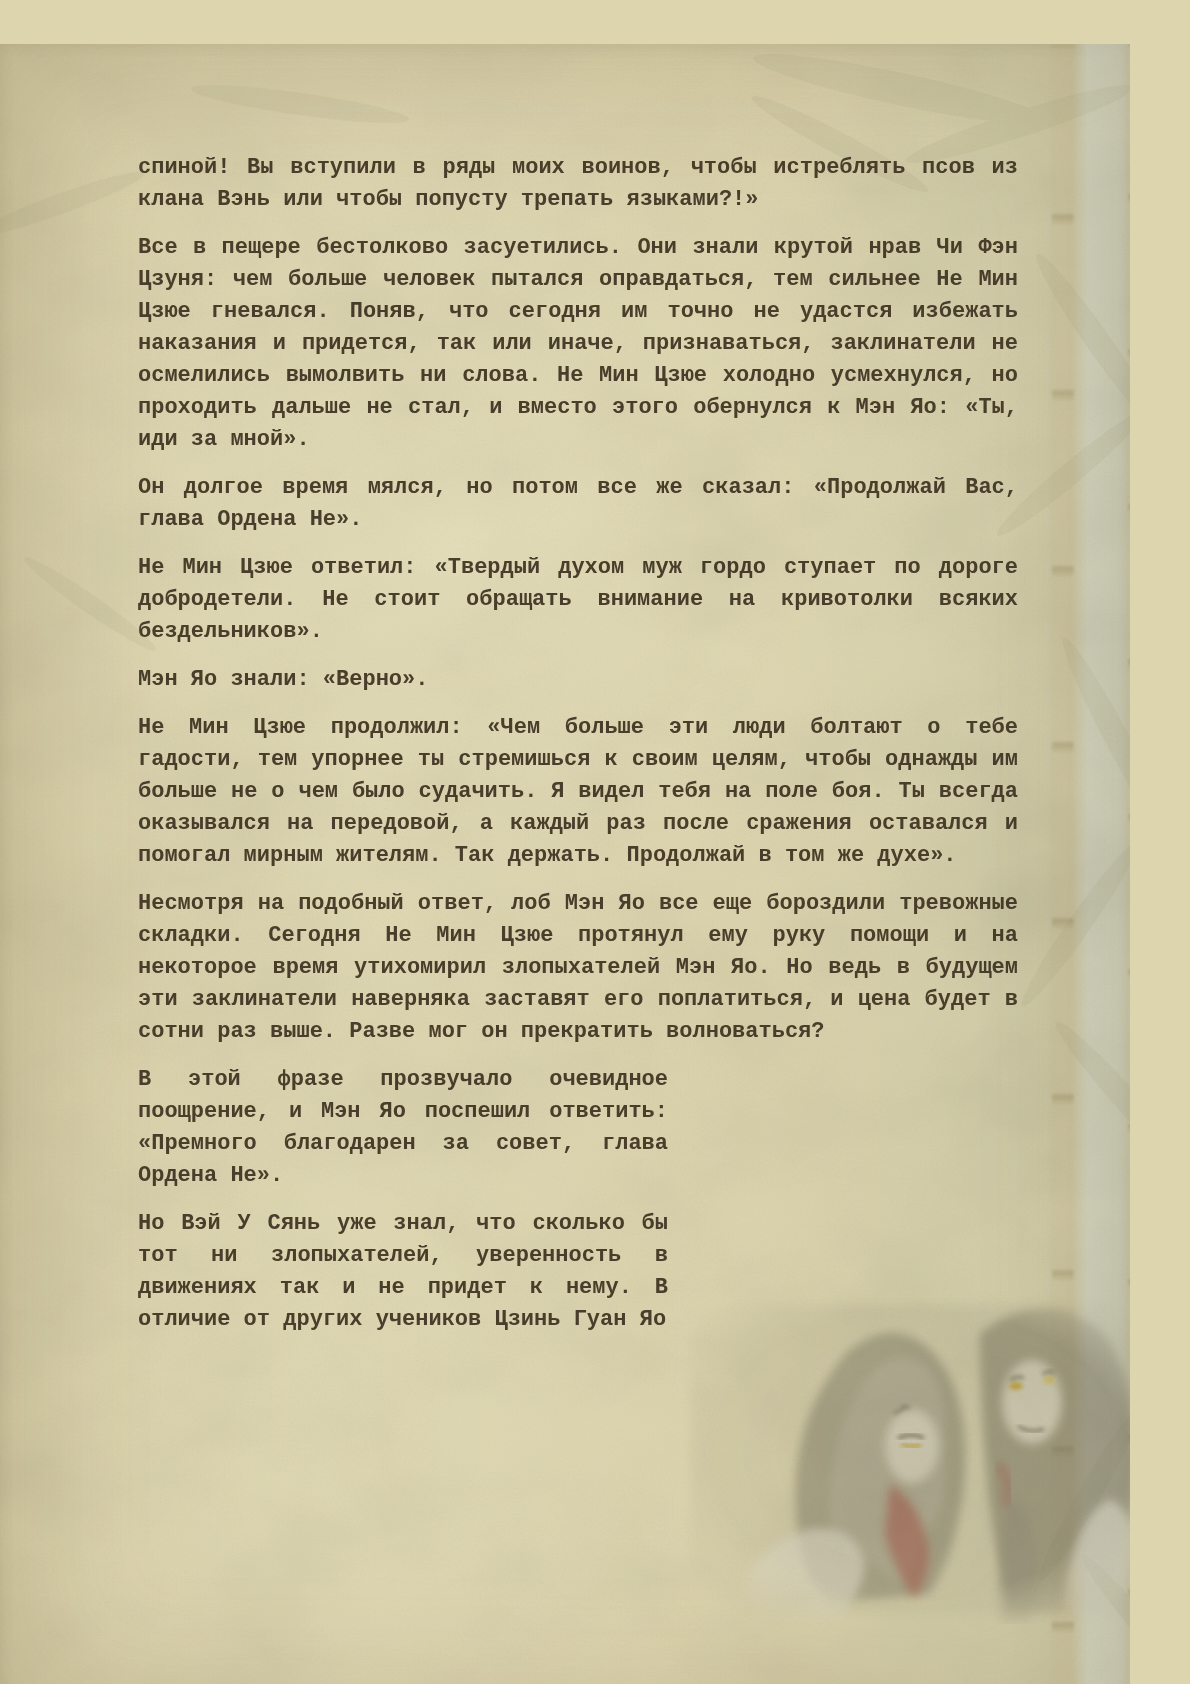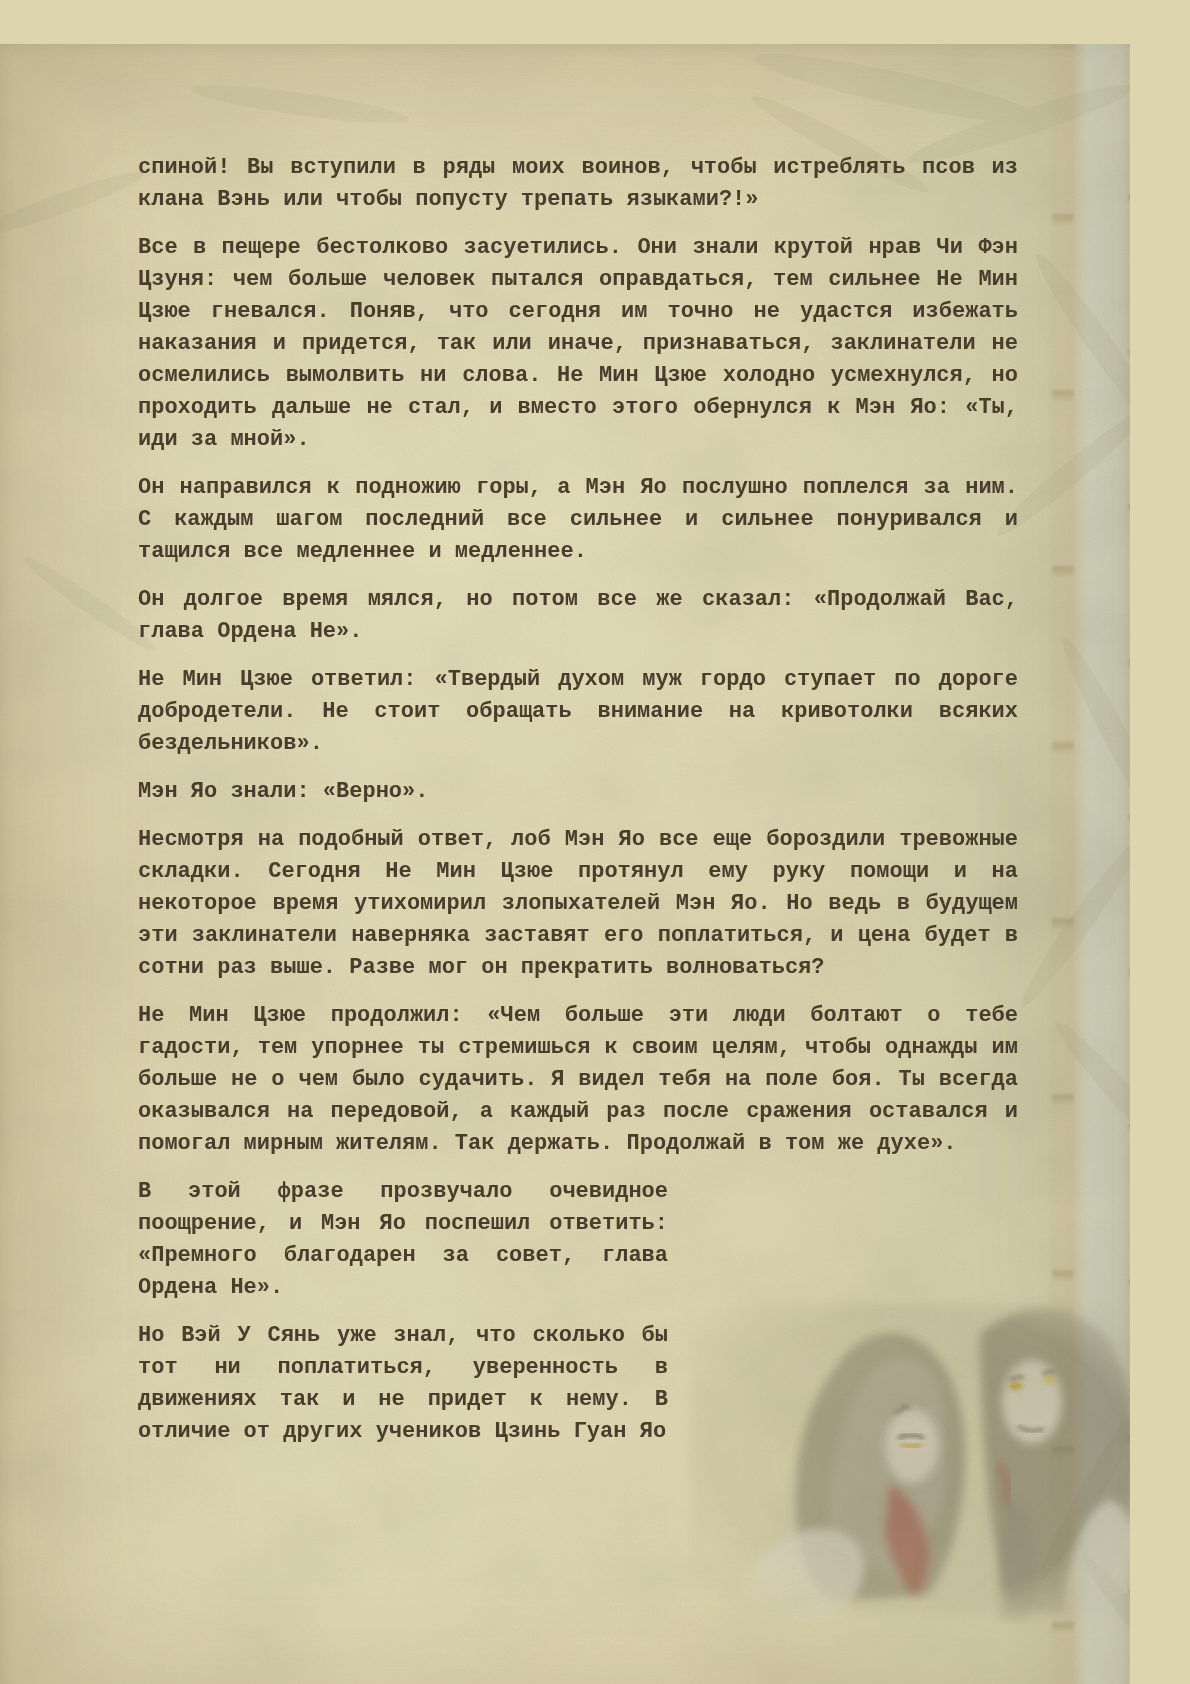--- a/index.html
+++ b/index.html
@@ -136,29 +136,28 @@
 
       <path d="M55 320 Q70 250 130 235 Q175 230 185 270 Q180 310 150 330 L70 330 Z" fill="#d8d4c0" opacity="0.7" filter="url(#soft)"></path>
       <path d="M385 310 Q390 230 430 205 Q465 225 462 290 L455 330 L395 330 Z" fill="#dcd8c6" opacity="0.7" filter="url(#soft)"></path>
       <path d="M330 200 Q355 220 360 280 L350 330 L320 330 Q315 260 330 200 Z" fill="#8a8570" opacity="0.45" filter="url(#soft)"></path>
     </g>
   </svg>
 
   <main class="text-column">
     <p>спиной! Вы вступили в ряды моих воинов, чтобы истреблять псов из клана Вэнь или чтобы попусту трепать языками?!»</p>
     <p>Все в пещере бестолково засуетились. Они знали крутой нрав Чи Фэн Цзуня: чем больше человек пытался оправдаться, тем сильнее Не Мин Цзюе гневался. Поняв, что сегодня им точно не удастся избежать наказания и придется, так или иначе, признаваться, заклинатели не осмелились вымолвить ни слова. Не Мин Цзюе холодно усмехнулся, но проходить дальше не стал, и вместо этого обернулся к Мэн Яо: «Ты, иди за мной».</p>
-    <p>Он направился к подножию горы, а Мэн Яо послушно поплелся за ним. С каждым шагом последний все сильнее и сильнее понуривался и тащился все медленнее и медленнее.</p>
     <p>Он долгое время мялся, но потом все же сказал: «Продолжай Вас, глава Ордена Не».</p>
     <p>Не Мин Цзюе ответил: «Твердый духом муж гордо ступает по дороге добродетели. Не стоит обращать внимание на кривотолки всяких бездельников».</p>
     <p>Мэн Яо знали: «Верно».</p>
+    <p>Не Мин Цзюе продолжил: «Чем больше эти люди болтают о тебе гадости, тем упорнее ты стремишься к своим целям, чтобы однажды им больше не о чем было судачить. Я видел тебя на поле боя. Ты всегда оказывался на передовой, а каждый раз после сражения оставался и помогал мирным жителям. Так держать. Продолжай в том же духе».</p>
     <p>Несмотря на подобный ответ, лоб Мэн Яо все еще бороздили тревожные складки. Сегодня Не Мин Цзюе протянул ему руку помощи и на некоторое время утихомирил злопыхателей Мэн Яо. Но ведь в будущем эти заклинатели наверняка заставят его поплатиться, и цена будет в сотни раз выше. Разве мог он прекратить волноваться?</p>
-    <p>Не Мин Цзюе продолжил: «Чем больше эти люди болтают о тебе гадости, тем упорнее ты стремишься к своим целям, чтобы однажды им больше не о чем было судачить. Я видел тебя на поле боя. Ты всегда оказывался на передовой, а каждый раз после сражения оставался и помогал мирным жителям. Так держать. Продолжай в том же духе».</p>
     <div class="illustration-spacer"></div>
     <p>В этой фразе прозвучало очевидное поощрение, и Мэн Яо поспешил ответить: «Премного благодарен за совет, глава Ордена Не».</p>
-    <p>Но Вэй У Сянь уже знал, что сколько бы тот ни поплатиться, уверенность в движениях так и не придет к нему. В отличие от других учеников Цзинь Гуан Яо</p>
+    <p>Но Вэй У Сянь уже знал, что сколько бы тот ни злопыхателей, уверенность в движениях так и не придет к нему. В отличие от других учеников Цзинь Гуан Яо</p>
   </main>
 
   <svg class="grain-svg" width="1190" height="1684" viewBox="0 0 1190 1684">
     <defs>
       <filter id="mottle">
         <feTurbulence type="fractalNoise" baseFrequency="0.006 0.009" numOctaves="4" seed="7" stitchTiles="stitch"></feTurbulence>
         <feColorMatrix type="saturate" values="0"></feColorMatrix>
         <feComponentTransfer>
             <feFuncA type="linear" slope="0.35" intercept="0"></feFuncA>
           </feComponentTransfer>

